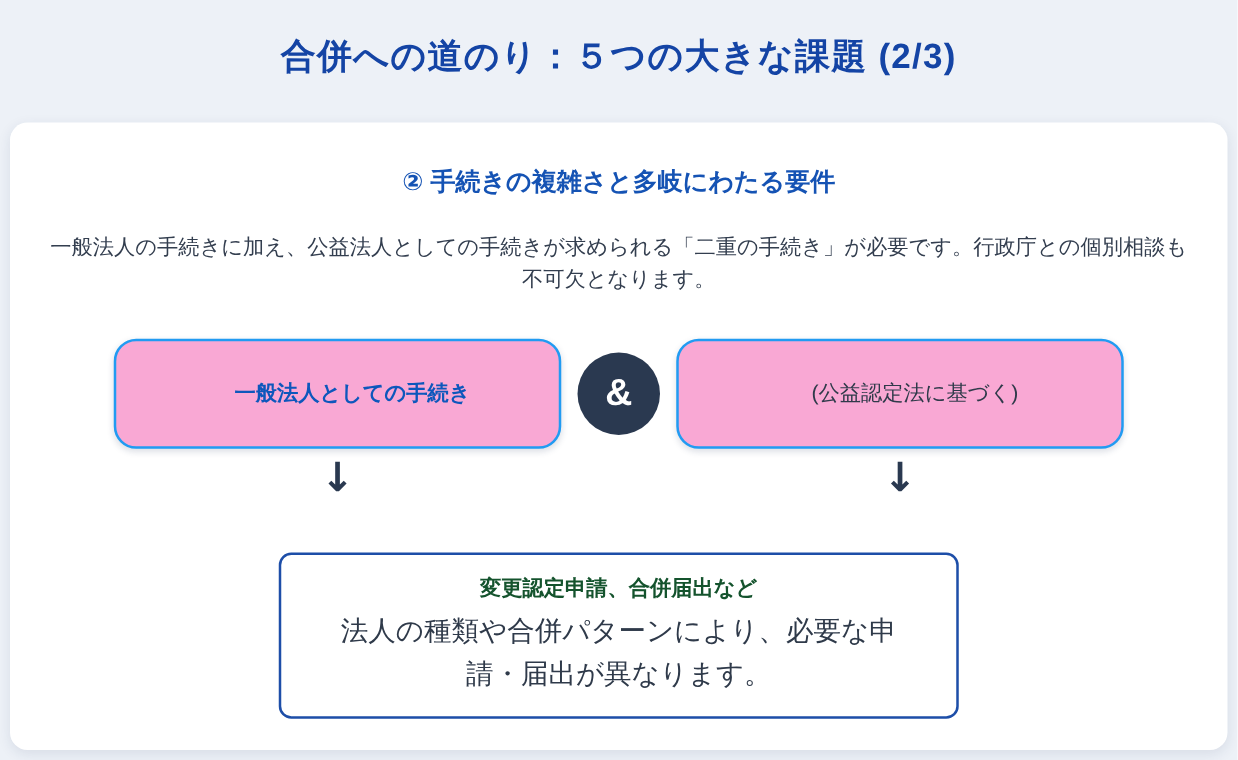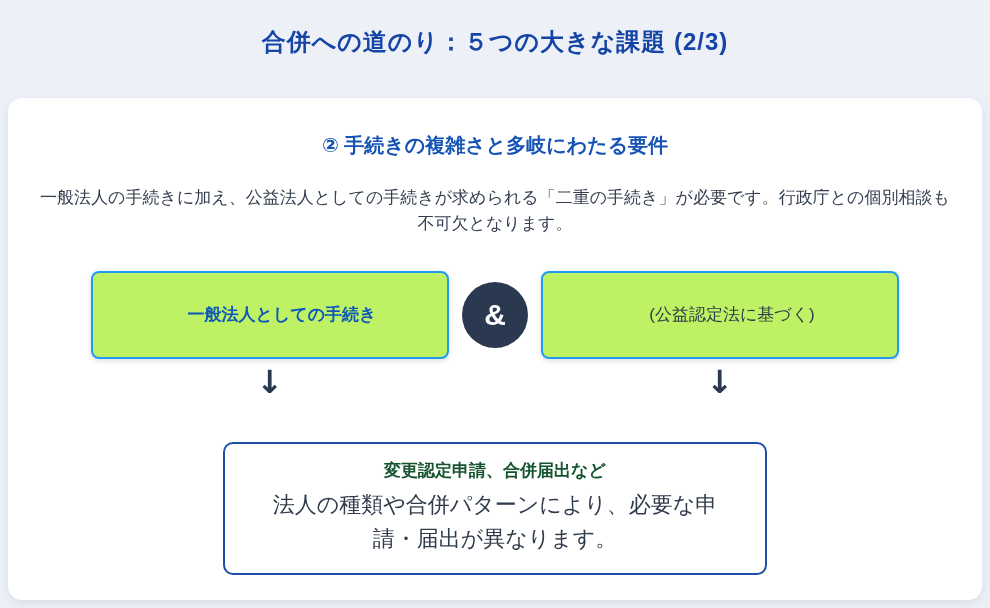--- a/index.html
+++ b/index.html
@@ -9,21 +9,21 @@
     height: 608px;
     background: #EDF1F7;
     font-family: "Liberation Sans", "DejaVu Sans", sans-serif;
     position: relative;
     overflow: hidden;
   }
   .page-title {
     margin: 0;
     padding-top: 26px;
     text-align: center;
-    font-size: 24px;
+    font-size: 28px;
     font-weight: bold;
     color: #1444A5;
     letter-spacing: 1px;
   }
   .card {
     position: absolute;
     left: 8px;
     top: 98px;
     width: 974px;
     height: 502px;
@@ -50,23 +50,23 @@
   .flow-row {
     display: flex;
     justify-content: center;
     align-items: center;
     gap: 13px;
     margin-top: 34px;
   }
   .proc-box {
     width: 358px;
     height: 88px;
-    background: #bef264;
+    background: #f9a8d4;
     border: 2px solid #219BF2;
-    border-radius: 8px;
+    border-radius: 18px;
     display: flex;
     flex-direction: column;
     justify-content: center;
     align-items: center;
     gap: 3px;
     box-shadow: 0 2px 5px rgba(30, 50, 90, 0.15);
     padding-left: 24px;
   }
   .box-title {
     font-size: 17px;

